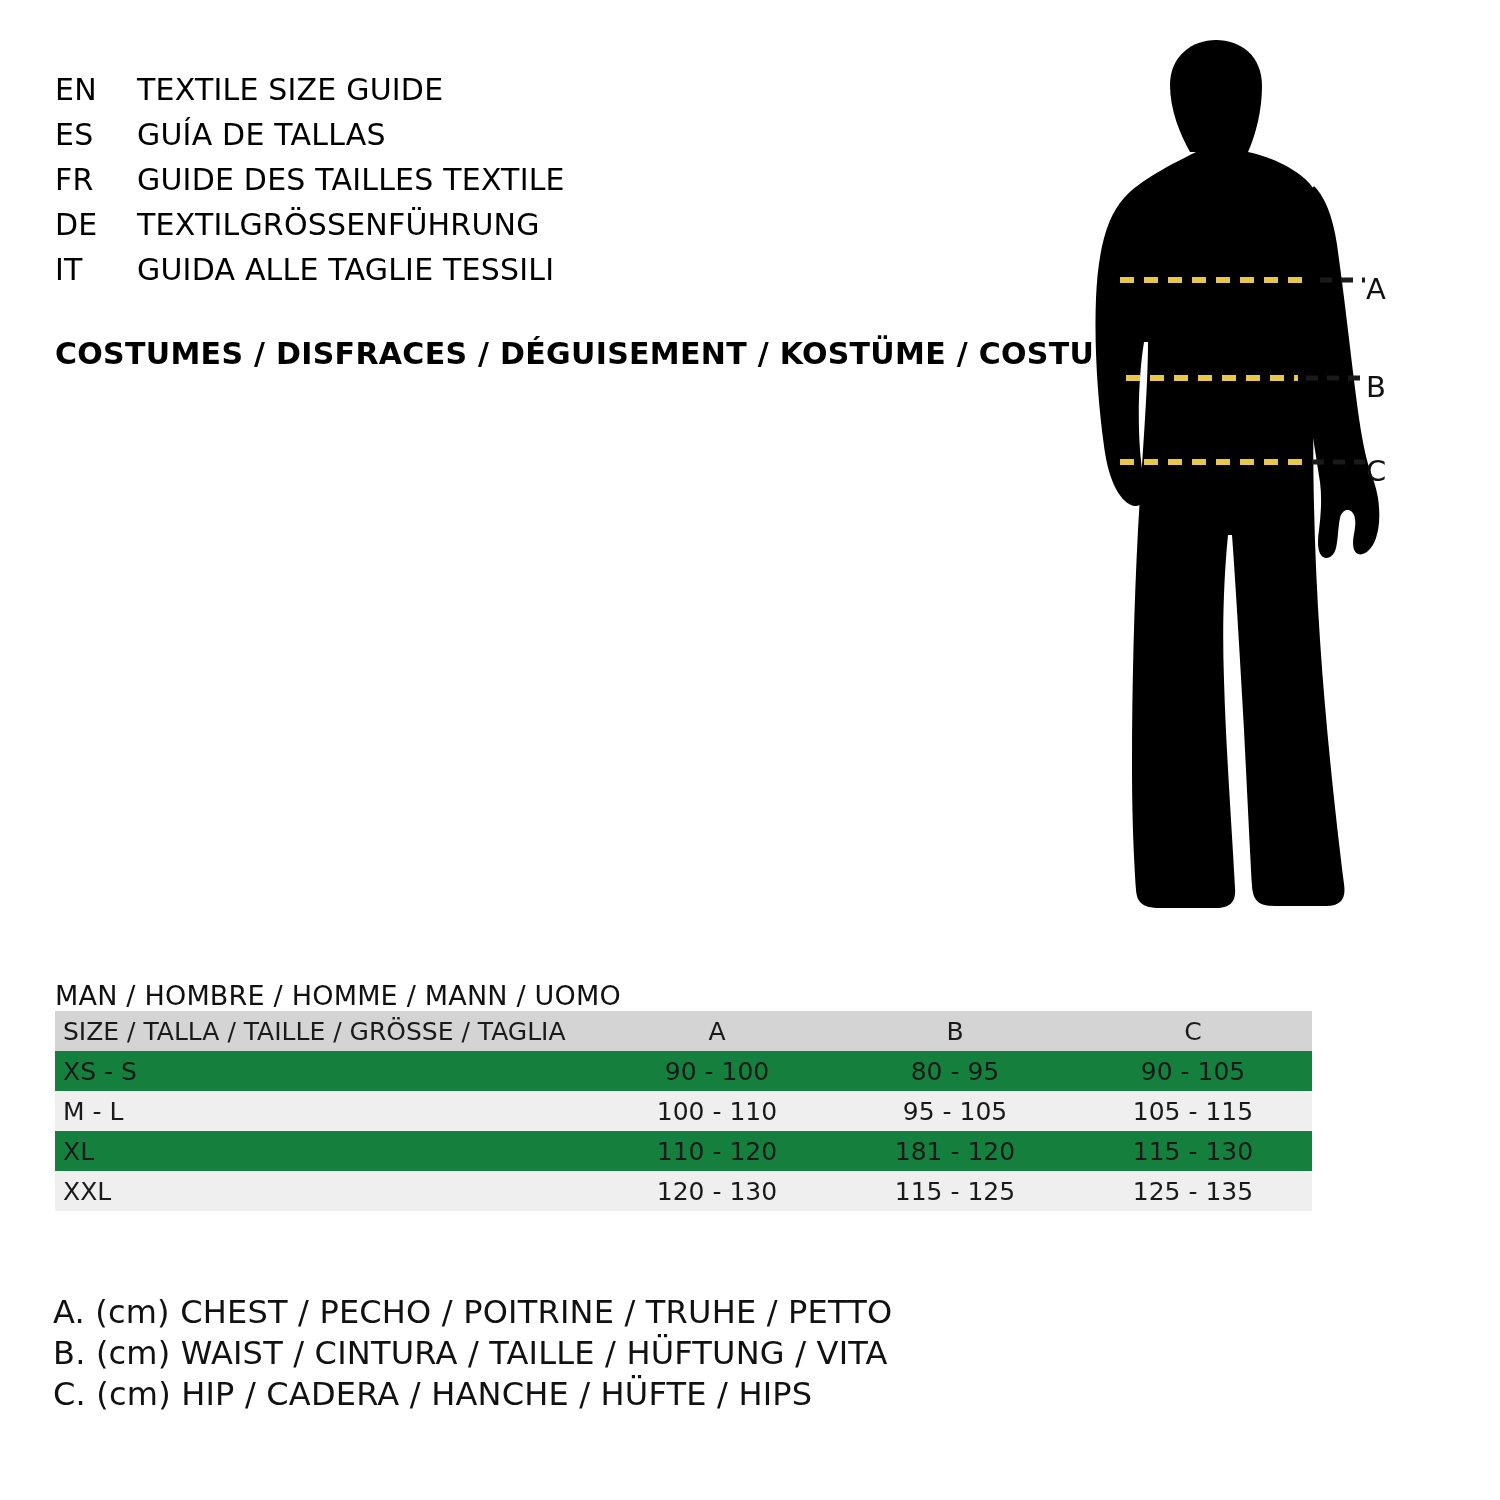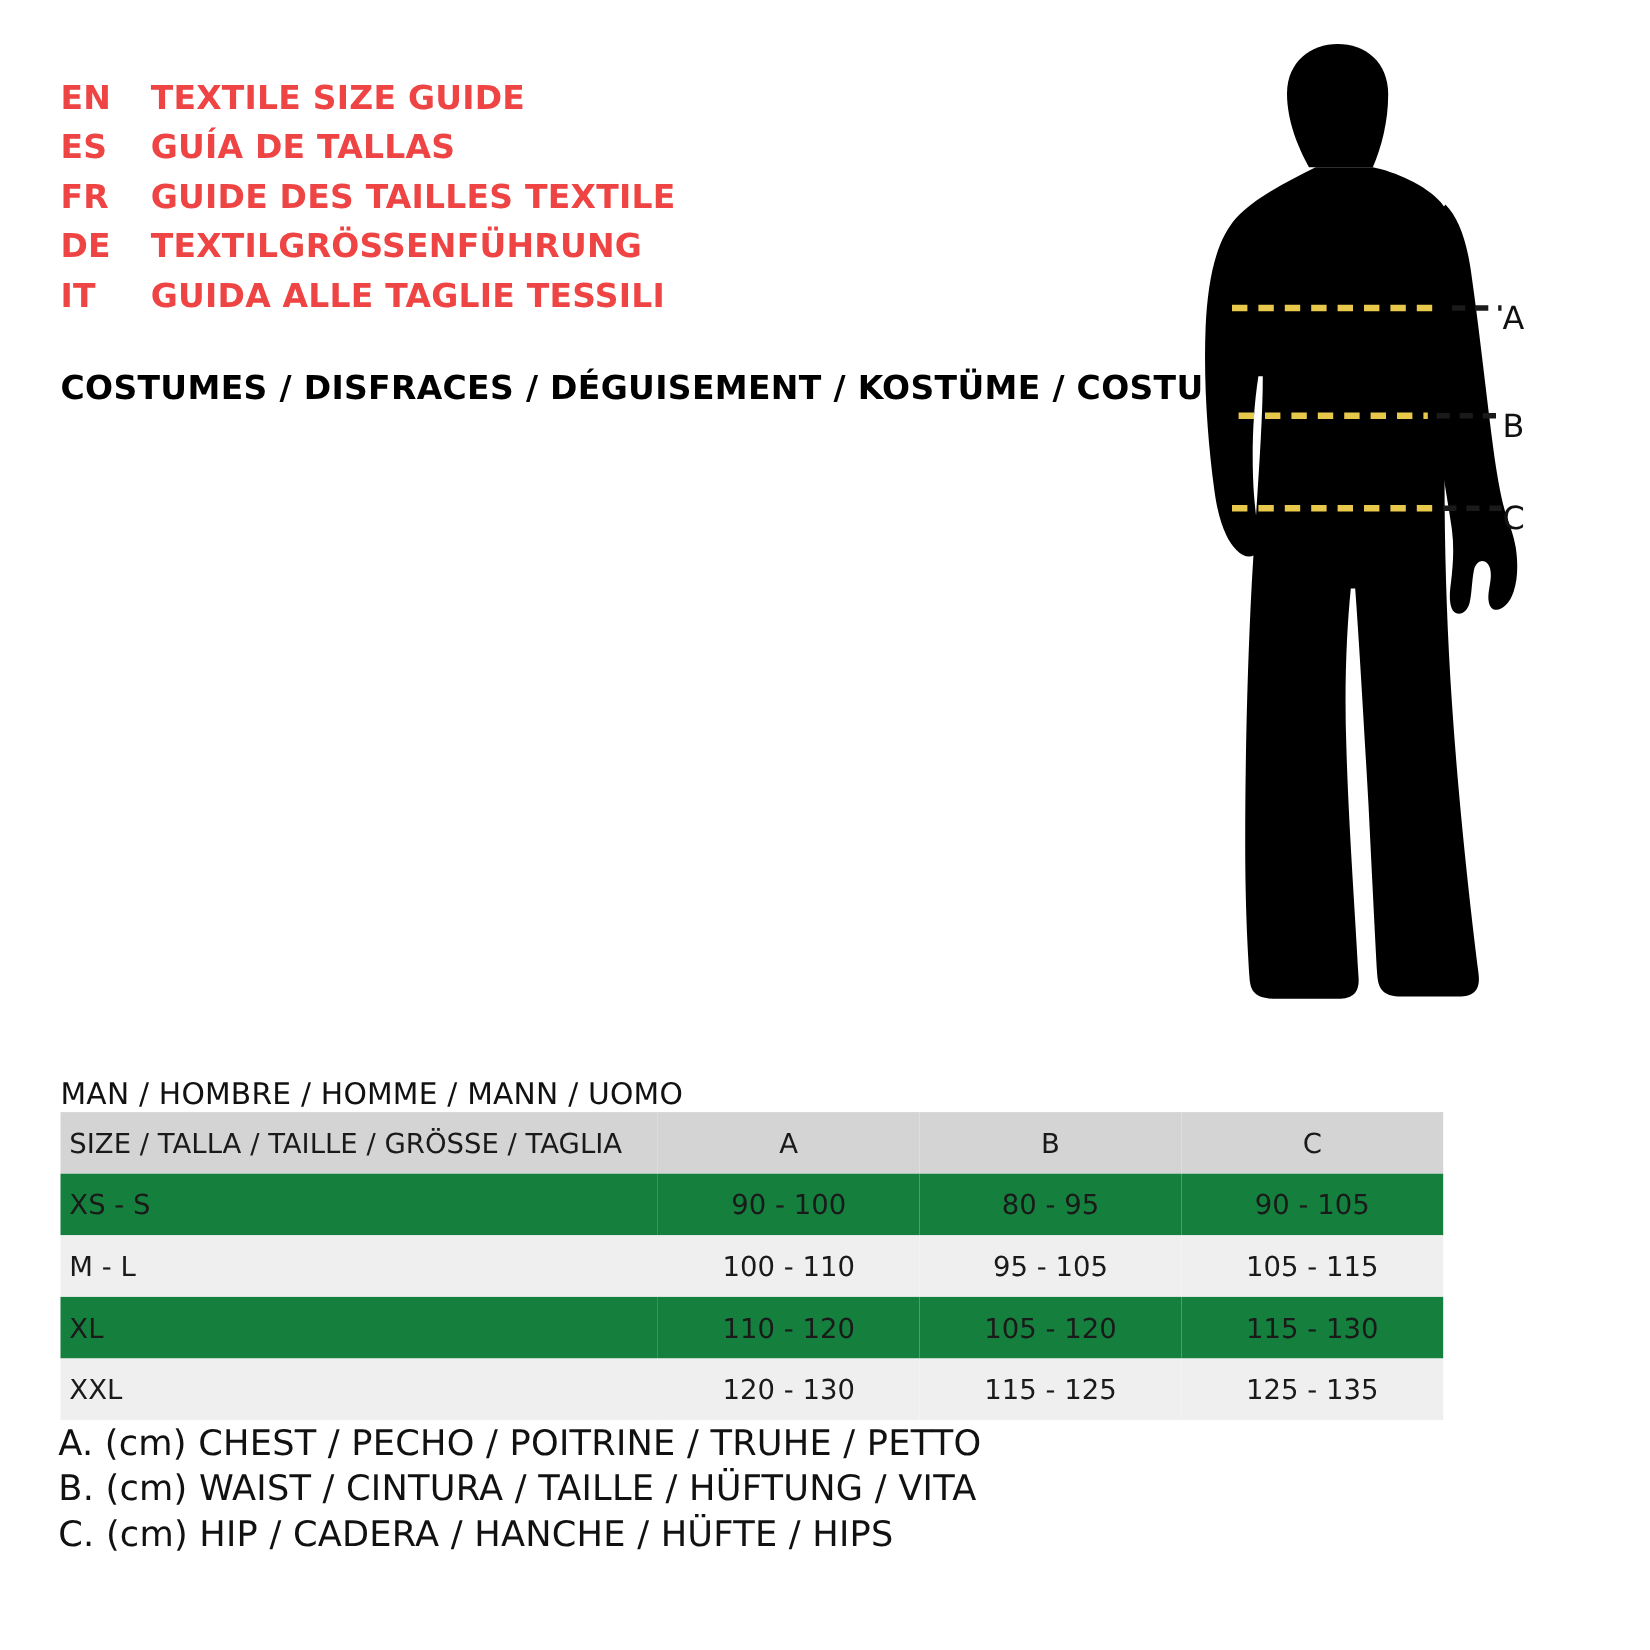--- a/index.html
+++ b/index.html
@@ -27,22 +27,21 @@
     left: 55px;
     top: 72px;
     width: 980px;
   }
   .lang-row {
     display: flex;
     align-items: baseline;
     height: 45px;
     font-size: 30px;
     letter-spacing: 0.2px;
-    color: #ef4444;
-    font-weight: bold;
+    color: #000000;
   }
   .lang-code {
     width: 82px;
     flex: 0 0 82px;
   }
   .lang-text {
     flex: 1;
   }
   .section-title {
     position: absolute;
@@ -91,21 +90,21 @@
   }
   table.size-table {
     border-collapse: collapse;
     width: 1257px;
     font-size: 25px;
     color: #1a1a1a;
   }
   table.size-table th,
   table.size-table td {
     padding: 0;
-    height: 56px;
+    height: 40px;
     font-weight: normal;
     text-align: center;
     vertical-align: middle;
   }
   table.size-table th.first,
   table.size-table td.first {
     text-align: left;
     padding-left: 8px;
     width: 535px;
   }
@@ -250,21 +249,21 @@
         </tr>
         <tr class="row-alt">
           <td class="first">M - L</td>
           <td>100 - 110</td>
           <td>95 - 105</td>
           <td>105 - 115</td>
         </tr>
         <tr class="row-plain">
           <td class="first">XL</td>
           <td>110 - 120</td>
-          <td>105 - 120</td>
+          <td>181 - 120</td>
           <td>115 - 130</td>
         </tr>
         <tr class="row-alt">
           <td class="first">XXL</td>
           <td>120 - 130</td>
           <td>115 - 125</td>
           <td>125 - 135</td>
         </tr>
       </tbody>
     </table>

